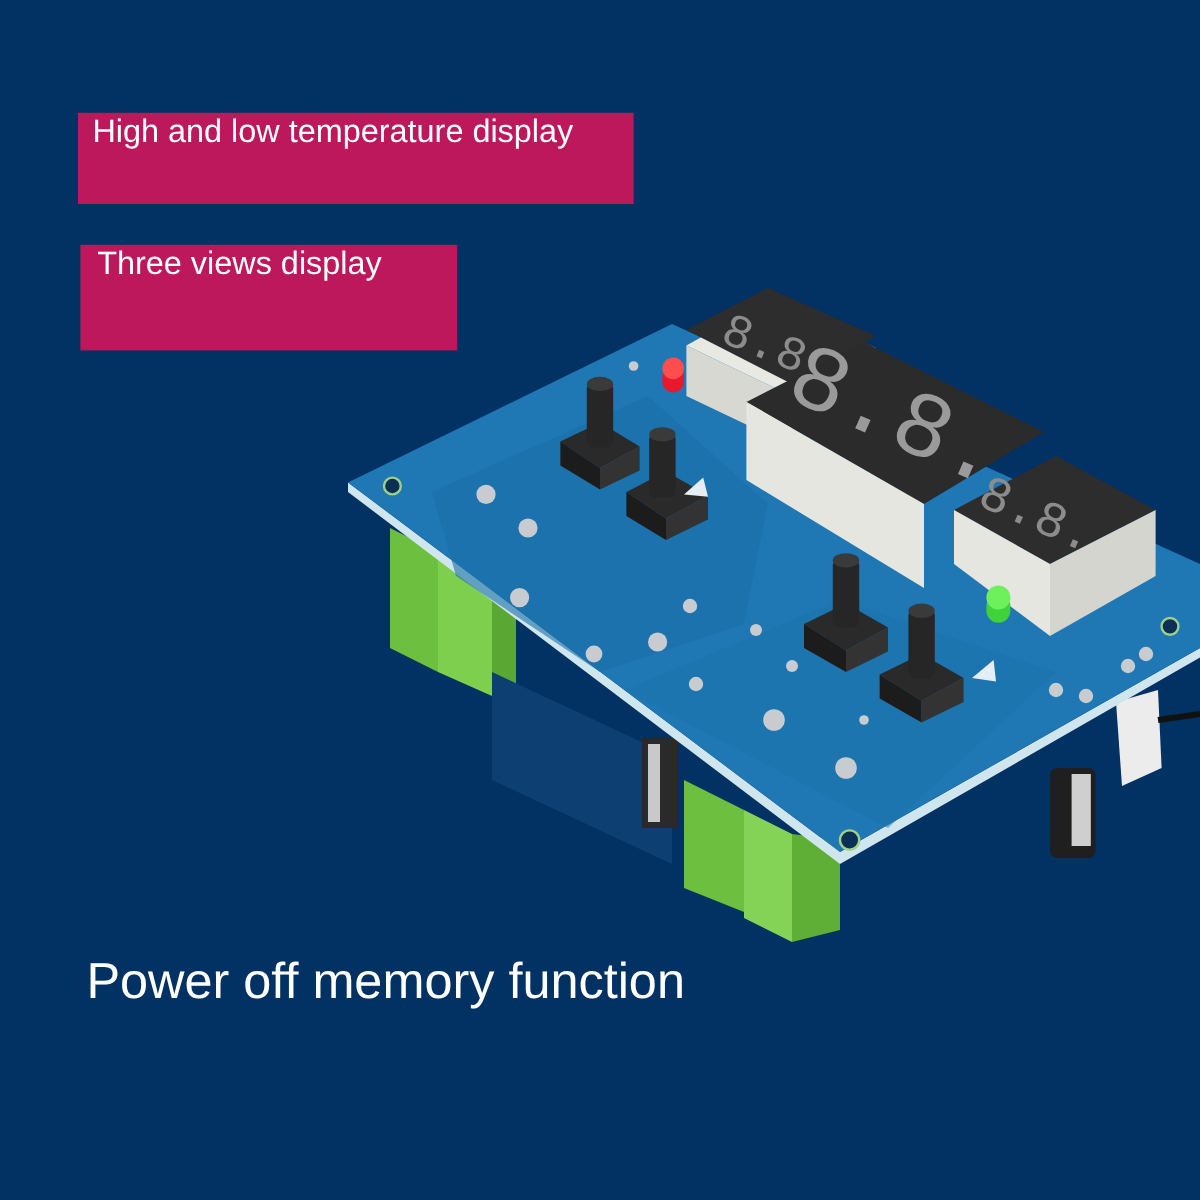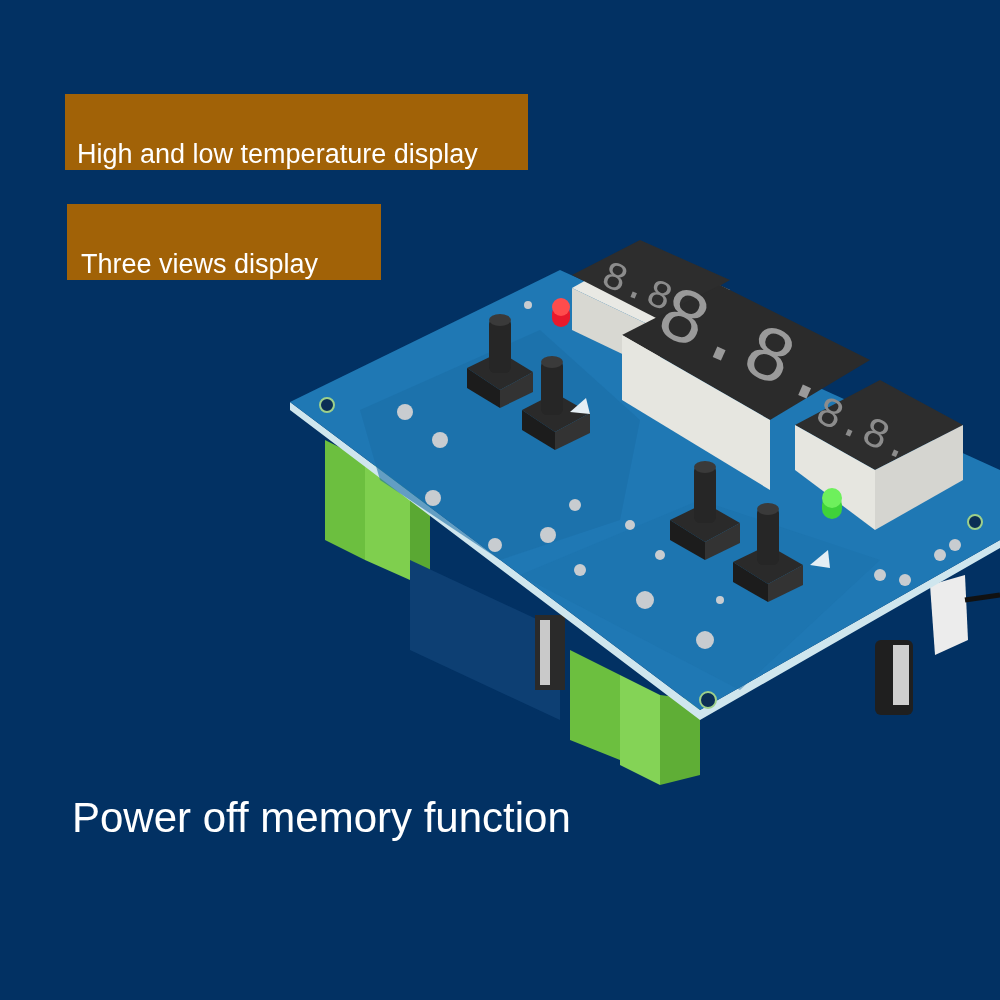--- a/index.html
+++ b/index.html
@@ -4,27 +4,27 @@
   <style>
     html, body { margin: 0; padding: 0; }
     body {
       width: 1000px; height: 1000px; overflow: hidden;
       background: #023163;
       font-family: "Liberation Sans", sans-serif;
       position: relative;
     }
     .label-box {
       position: absolute;
-      background: #a16207;
+      background: #be185d;
       color: #ffffff;
-      display: flex; align-items: flex-end;
+      display: flex; align-items: flex-start;
       box-sizing: border-box;
     }
     #box1 { left: 65px; top: 94px; width: 463px; height: 76px; padding-left: 12px; font-size: 27px; }
-    #box2 { left: 67px; top: 204px; width: 314px; height: 76px; padding-left: 14px; font-size: 27px; }
+    #box2 { left: 67px; top: 204px; width: 314px; height: 88px; padding-left: 14px; font-size: 27px; }
     #caption {
       position: absolute; left: 72px; top: 790px;
       color: #ffffff; font-size: 42px; line-height: 56px; text-align: center;
     }
     #product { position: absolute; left: 0; top: 0; width: 1000px; height: 1000px; }
   </style>
 </head>
 <body>
 
 <svg id="product" viewBox="0 0 1000 1000" xmlns="http://www.w3.org/2000/svg">

